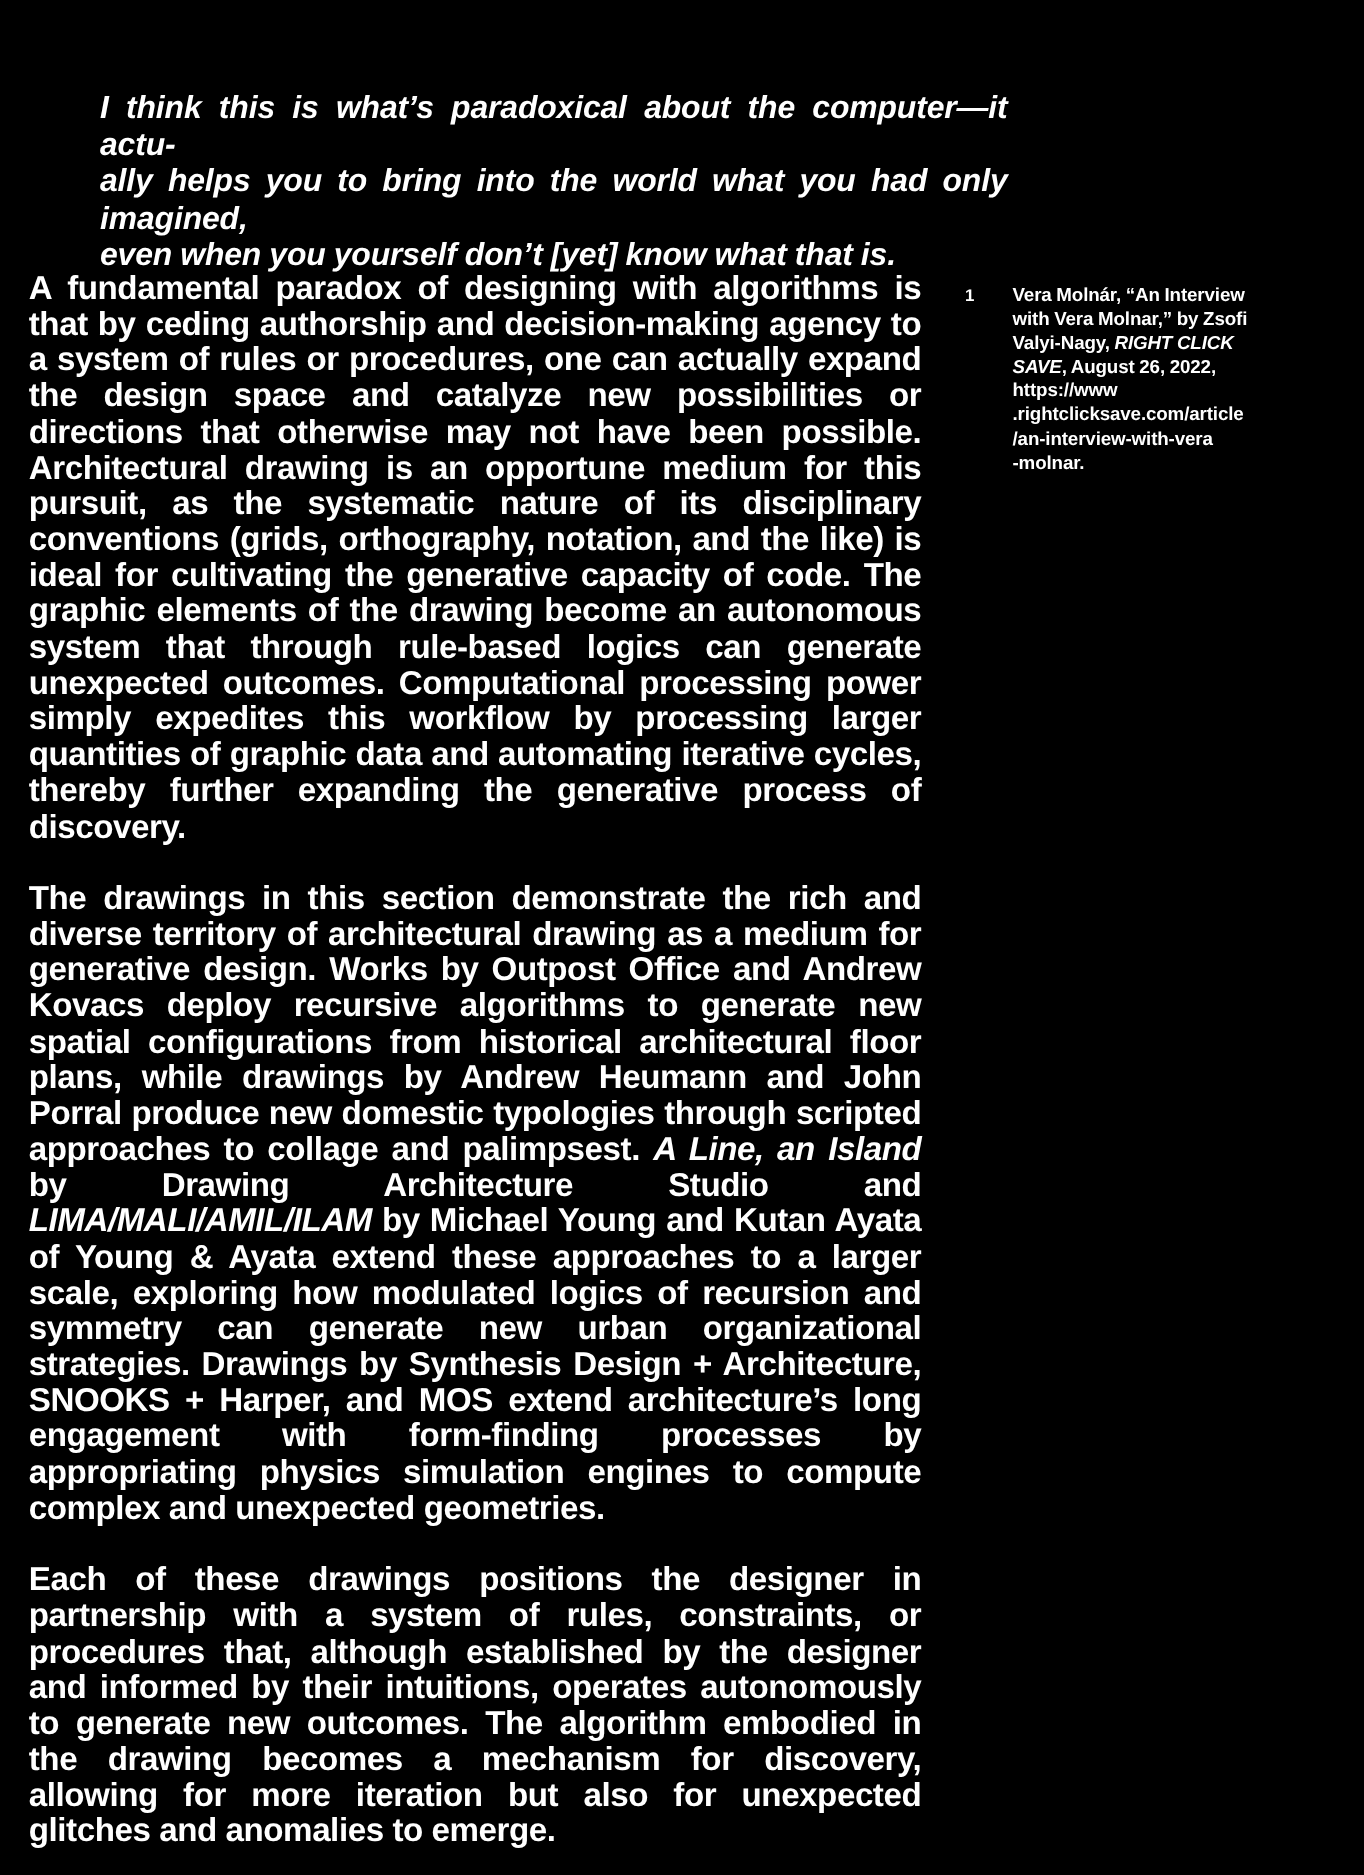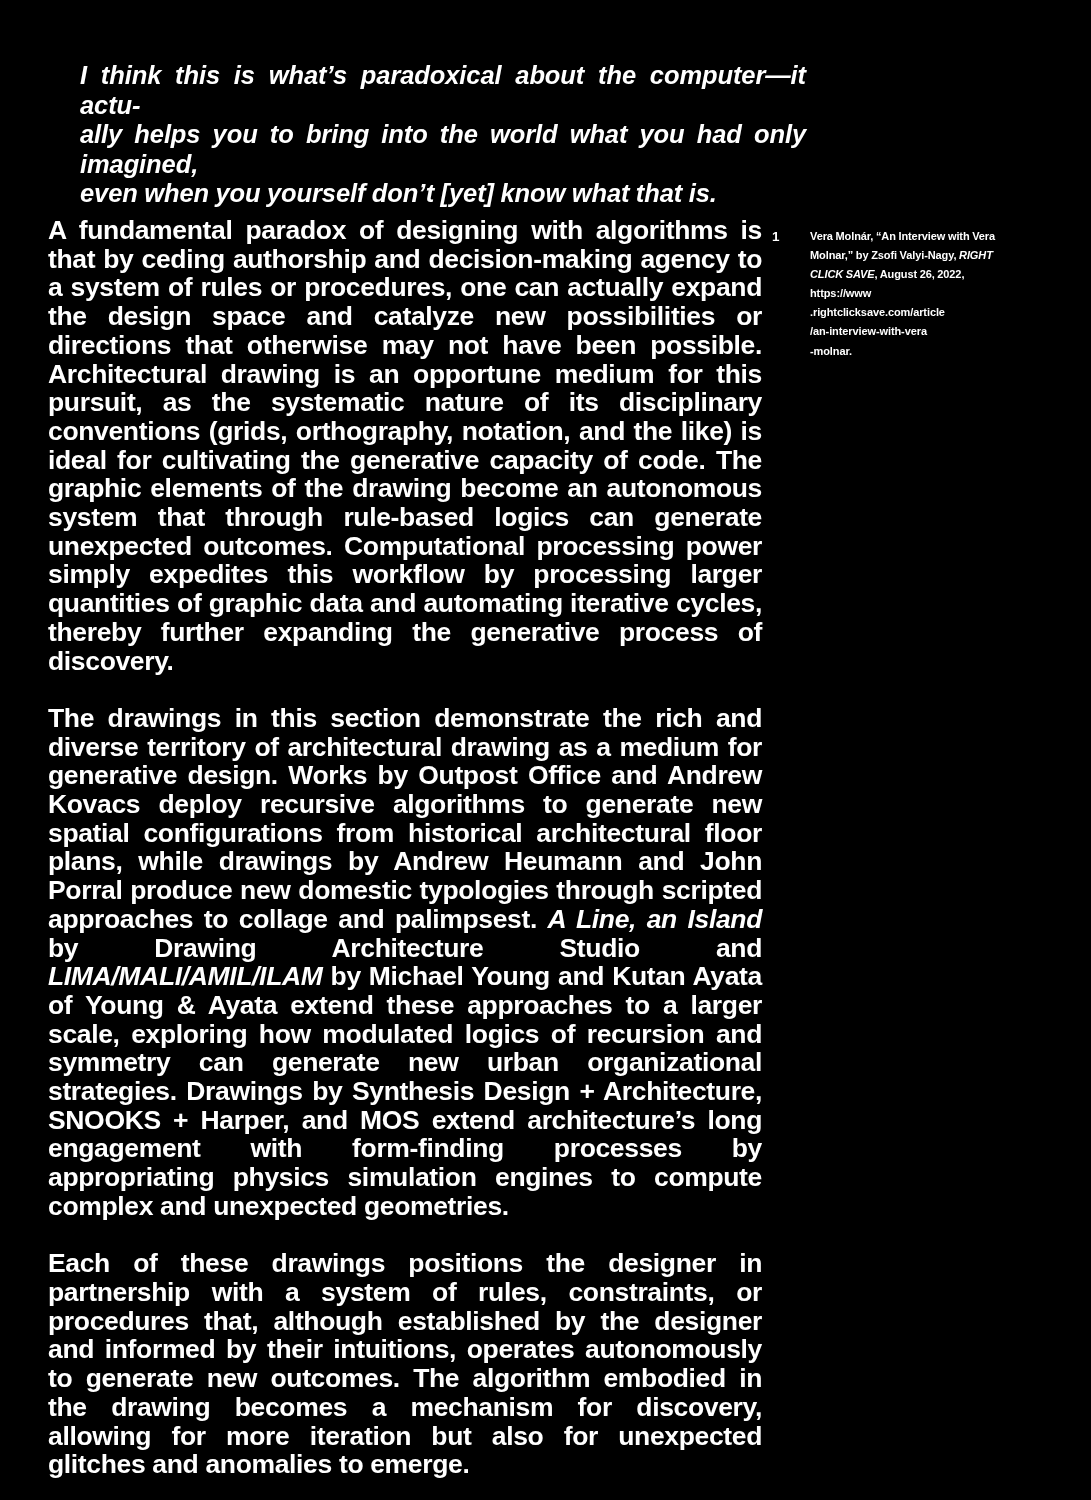--- a/index.html
+++ b/index.html
@@ -20,21 +20,21 @@
   .page {
     position: absolute;
     inset: 0;
     background: #000000;
   }
 
   
   .epigraph {
     position: absolute;
     left: 40px;
-    top: 45px;
+    top: 56px;
     width: 726px;
   }
   .epigraph-quote {
     font-size: 25.5px;
     line-height: 29.5px;
     font-weight: 700;
     font-style: italic;
     letter-spacing: -0.1px;
     text-align: justify;
     text-align-last: left;
@@ -53,21 +53,21 @@
   .sup {
     font-size: 0.58em;
     vertical-align: super;
     line-height: 0;
     font-weight: 700;
   }
 
   
   .body-col {
     position: absolute;
-    left: 48px;
+    left: 23px;
     top: 216px;
     width: 714px;
   }
   .body-par {
     font-size: 26.5px;
     line-height: 28.7px;
     font-weight: 700;
     letter-spacing: -0.35px;
     text-align: justify;
     text-align-last: left;
@@ -97,21 +97,21 @@
   .footnote-num {
     width: 38px;
     flex: 0 0 38px;
     font-size: 13.5px;
     line-height: 19px;
     font-weight: 700;
     letter-spacing: 0px;
   }
   .footnote-text {
     flex: 1 1 auto;
-    font-size: 11px;
+    font-size: 15px;
     line-height: 19.1px;
     font-weight: 700;
     letter-spacing: -0.1px;
     word-spacing: -0.3px;
     white-space: pre-wrap;
   }
   .footnote-text i, .footnote-text em {
     font-style: italic;
     font-weight: 700;
   }

